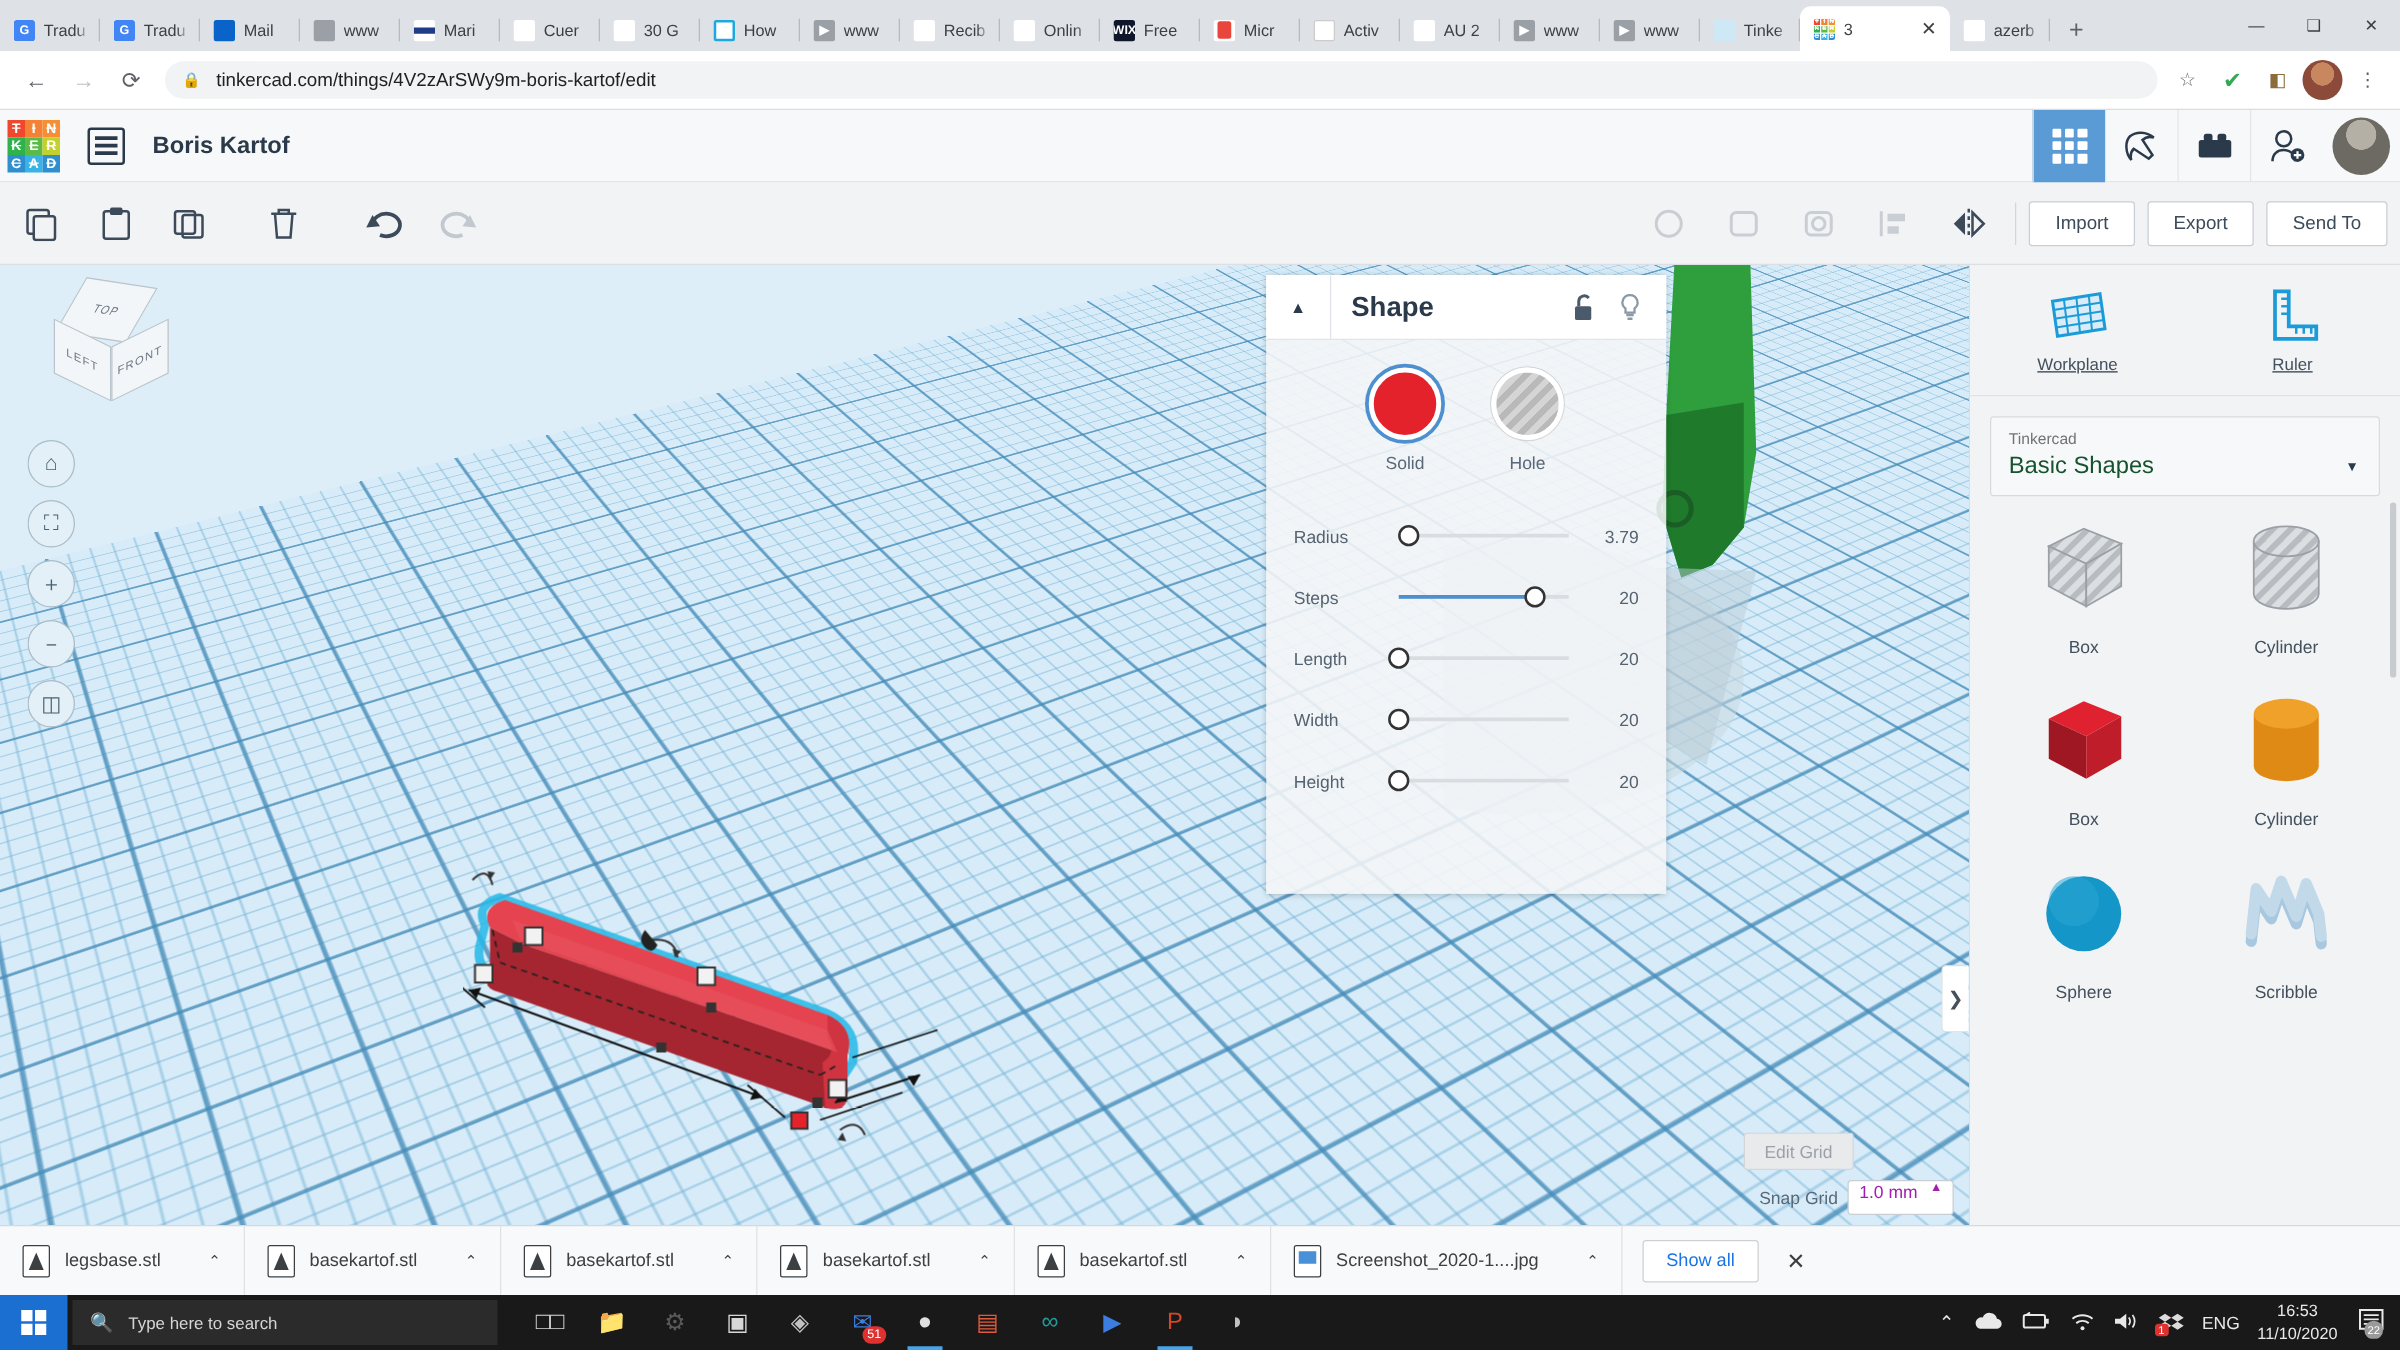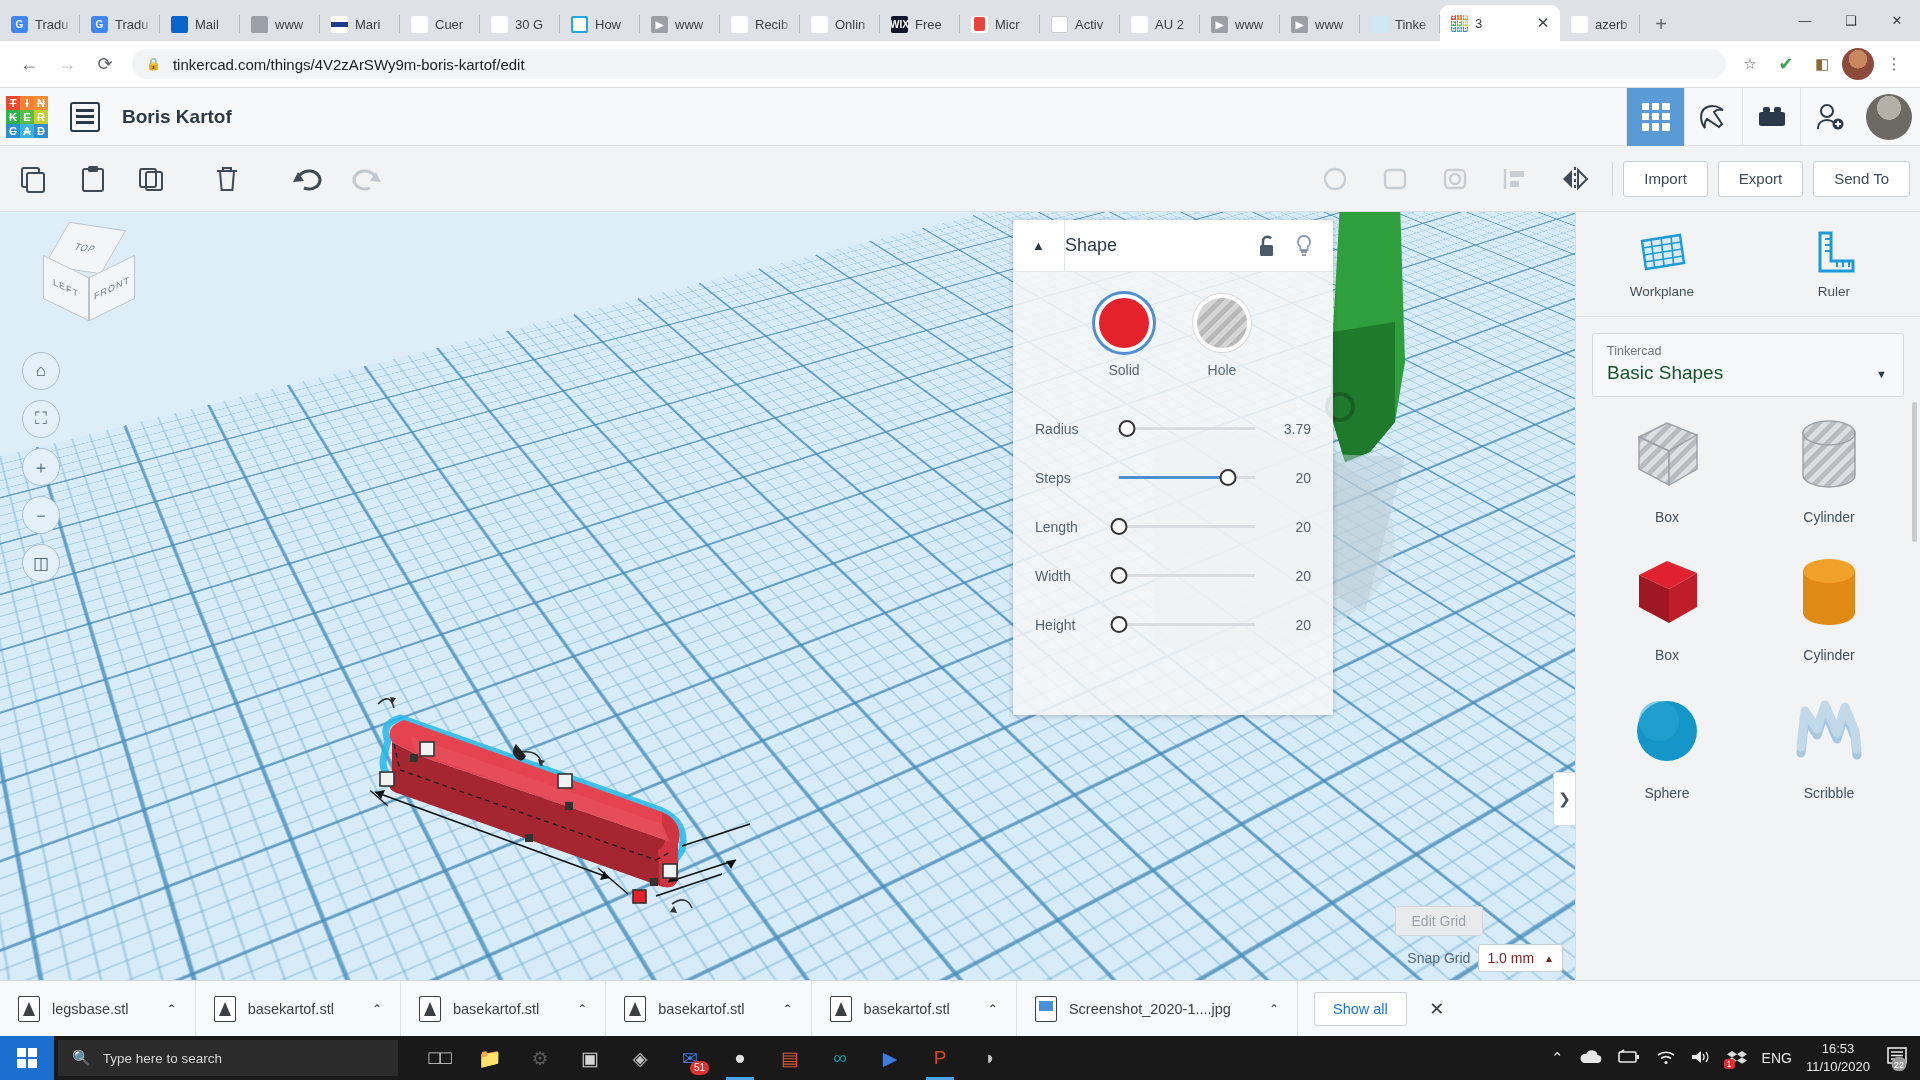--- a/index.html
+++ b/index.html
@@ -204,21 +204,21 @@
     position: absolute; left: 1240px; top: 220px; width: 320px; height: 495px;
     background: rgba(245,246,247,.88); box-shadow: 0 1px 5px rgba(0,0,0,.22);
   }
   .sp-head {
     height: 52px; background:#fff; display:flex; align-items:center;
     border-bottom:1px solid #e1e4e8;
   }
   .sp-collapse{width:52px;height:52px;display:flex;align-items:center;
     justify-content:center;color:#2b3a4a;font-size:13px;
     border-right:1px solid #e1e4e8;}
-  .sp-title{font-size:18px;font-weight:400;color:#2b3a4a;margin-left:0;}
+  .sp-title{font-size:22px;font-weight:700;color:#2b3a4a;margin-left:16px;}
   .sp-head-icons{margin-left:auto;display:flex;gap:6px;padding-right:14px;}
   .sp-head-icons > div{width:30px;height:30px;display:flex;align-items:center;
     justify-content:center;color:#4a5a6a;font-size:18px;}
   .sp-modes{display:flex;justify-content:center;gap:40px;padding-top:22px;}
   .sp-mode{text-align:center;}
   .swatch{width:58px;height:58px;border-radius:50%;margin:0 auto;}
   .sw-solid{background:#e4222c;border:4px solid #fff;
     box-shadow:0 0 0 3px #4e8fd0;}
   .sw-hole{border:4px solid #fff;box-shadow:0 0 0 1px #d6d6d6;
     background:repeating-linear-gradient(-45deg,#b9b9b9 0 5px,#d5d5d5 5px 10px);}
@@ -232,32 +232,32 @@
     background:#fff;border:2px solid #333;transform:translateX(-50%);}
   .sval{width:46px;text-align:right;font-size:14px;color:#55626f;}
 
   
   .editgrid{position:absolute;right:92px;bottom:44px;height:30px;padding:0 16px;
     background:#e9eaec;border:1px solid #d3d6da;border-radius:3px;color:#9aa1a9;
     font-size:14px;display:flex;align-items:center;}
   .snaprow{position:absolute;right:12px;bottom:8px;display:flex;align-items:center;gap:8px;}
   .snaprow .sl{font-size:14px;color:#5a6876;}
   .snapbox{height:28px;padding:0 8px;background:#fff;border:1px solid #c9ced4;
-    border-radius:3px;font-size:14px;color:#7f1d1d;display:flex;align-items:center;gap:10px;}
+    border-radius:3px;font-size:14px;color:#a21caf;display:flex;align-items:flex-start;gap:10px;}
   .paneltab{position:absolute;right:0;top:560px;width:22px;height:54px;
     background:#fff;border:1px solid #d9dde1;border-right:none;
     border-radius:4px 0 0 4px;display:flex;align-items:center;justify-content:center;
     color:#46505b;font-size:15px;}
 
   
   .sidebar{position:absolute;left:1575px;top:212px;width:345px;height:768px;
     background:#f2f3f5;border-left:1px solid #d9dde1;}
   .sb-tools{display:flex;height:105px;border-bottom:1px solid #dfe3e7;}
   .sb-tool{flex:1;display:flex;flex-direction:column;align-items:center;
-    justify-content:center;gap:9px;}
+    justify-content:center;gap:9px;text-decoration:underline;}
   .sb-tool span{font-size:13.5px;color:#43505d;}
   .sb-select{margin:16px 16px 0;background:#f7f8f9;border:1px solid #d7dbdf;
     border-radius:3px;padding:10px 14px 12px;position:relative;}
   .sb-select .sm{font-size:12.5px;color:#737373;}
   .sb-select .lg{font-size:19px;color:#14532d;margin-top:4px;}
   .sb-select .caret{position:absolute;right:16px;top:34px;font-size:11px;color:#2b3a4a;}
   .gallery{margin-top:14px;display:grid;grid-template-columns:1fr 1fr;
     row-gap:24px;padding:0 10px;}
   .gitem{display:flex;flex-direction:column;align-items:center;gap:10px;}
   .gitem span{font-size:14px;color:#43505d;}

